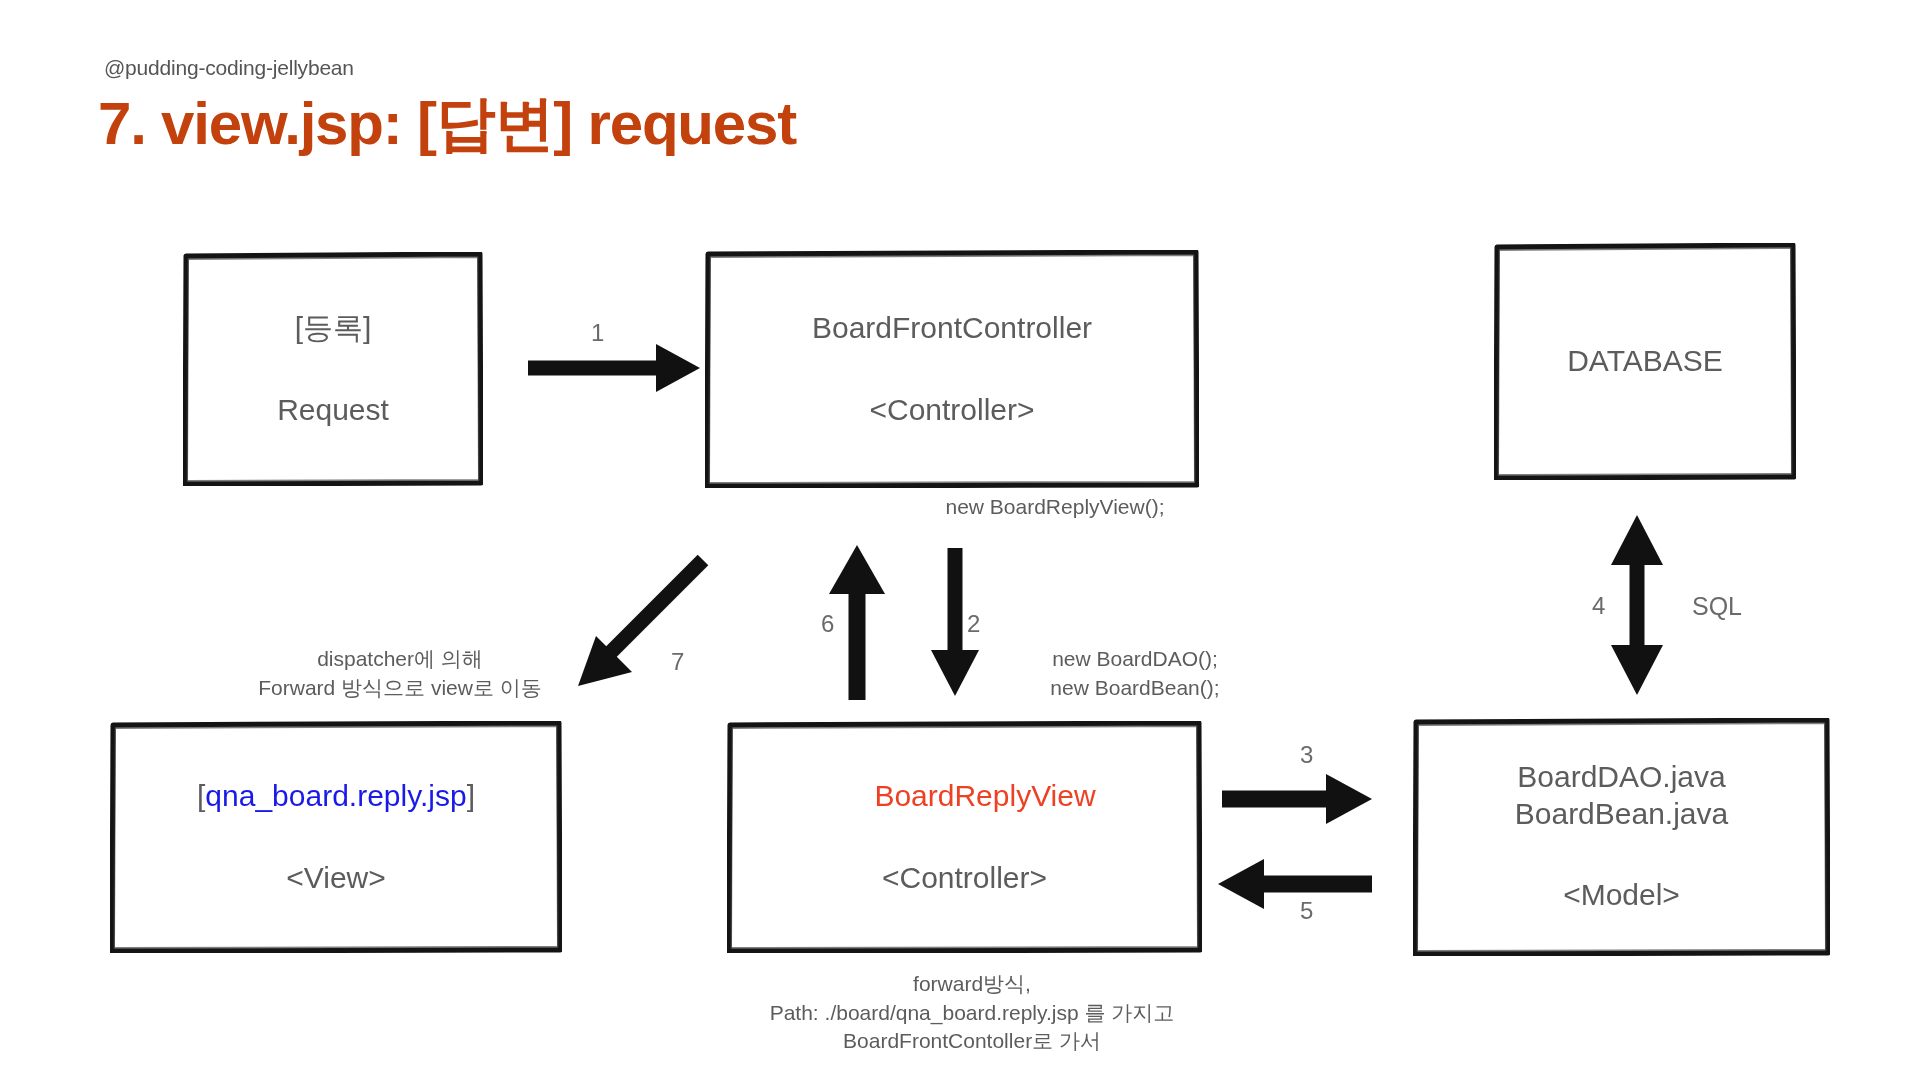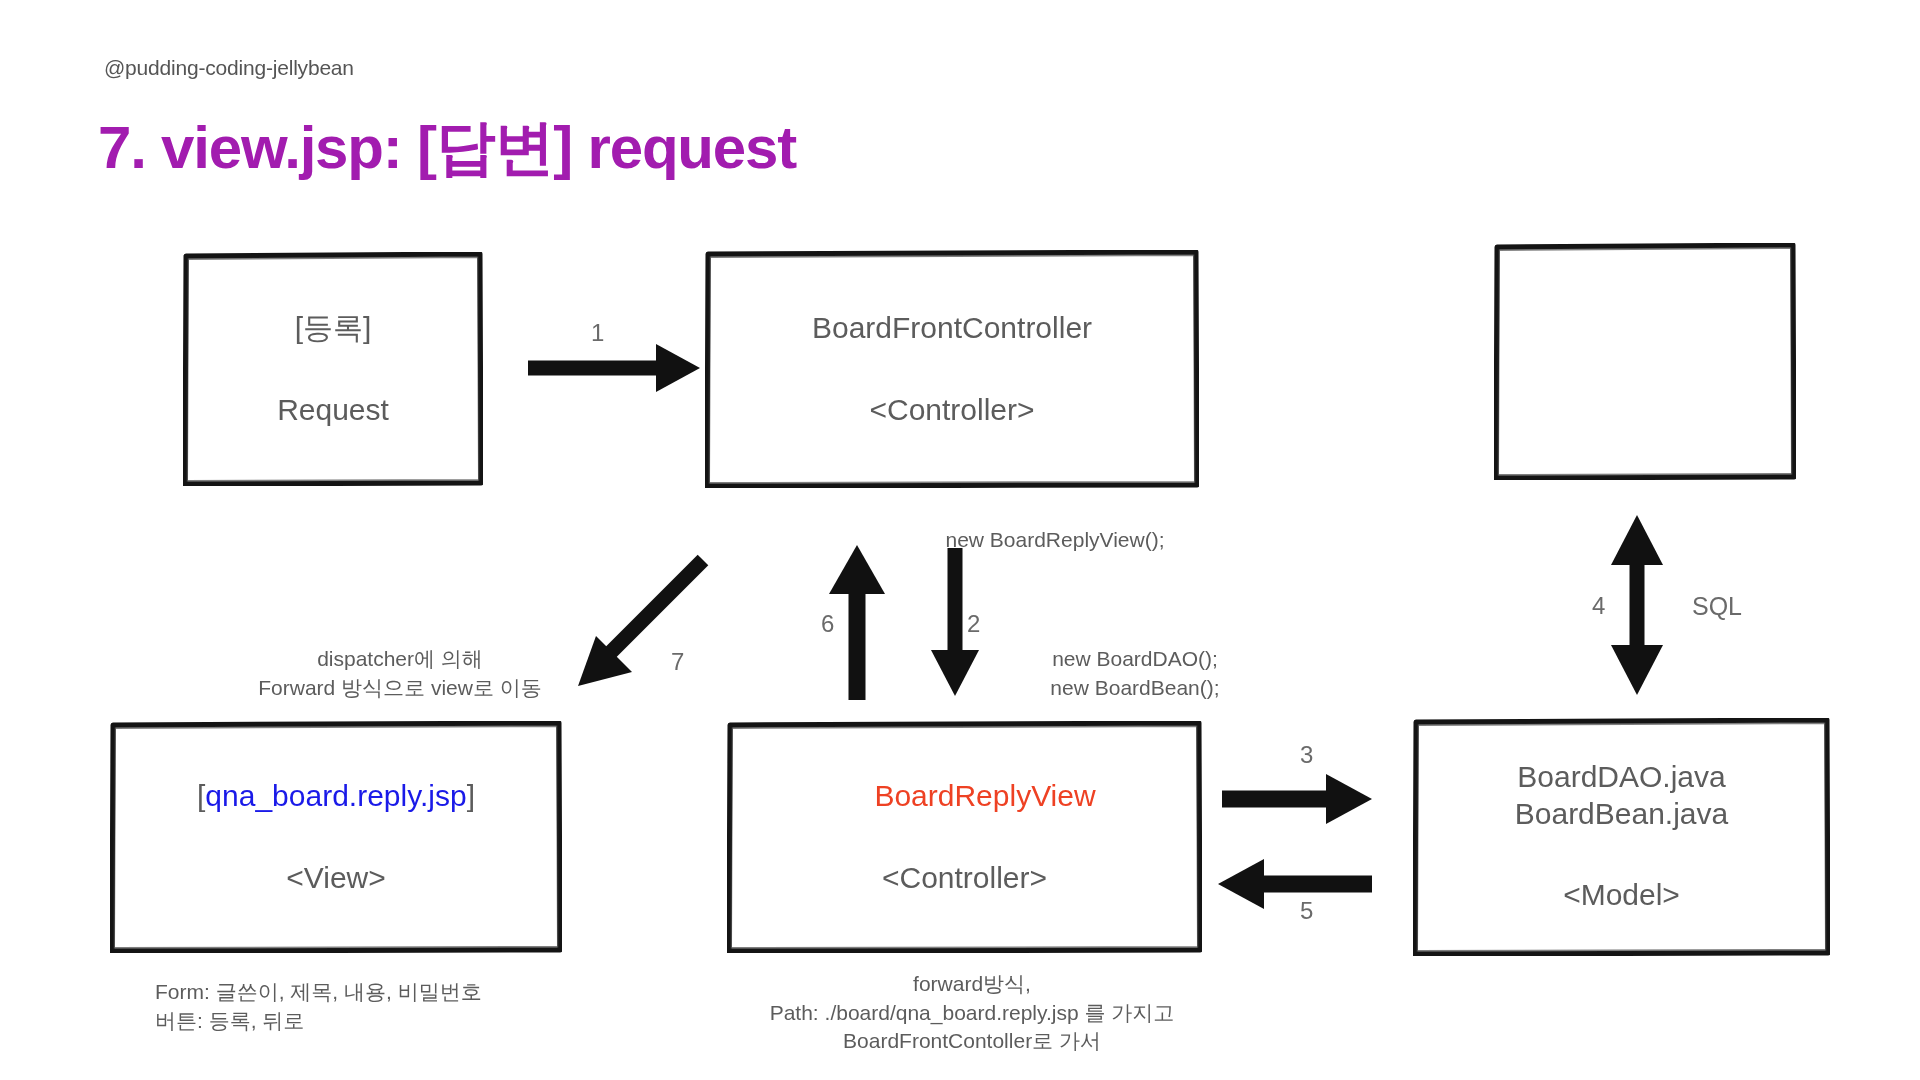--- a/index.html
+++ b/index.html
@@ -28,24 +28,24 @@
     left: 104px;
     top: 56px;
     font-size: 21px;
     color: #555555;
     letter-spacing: -0.2px;
     white-space: nowrap;
   }
   .slide-title {
     position: absolute;
     left: 98px;
-    top: 108px;
+    top: 84px;
     font-size: 60px;
     font-weight: bold;
-    color: #a21caf;
+    color: #c2410c;
     letter-spacing: -1.2px;
     white-space: nowrap;
   }
 
   
   .box {
     position: absolute;
     background: #ffffff;
     box-sizing: border-box;
     display: flex;
@@ -177,20 +177,23 @@
       <div class="box-line">BoardFrontController</div>
       <div class="box-line gap-above">&lt;Controller&gt;</div>
     </div>
   </div>
 
   <div class="box" style="left:1494px; top:243px; width:302px; height:237px;">
     <svg class="sketch-border" viewBox="0 0 302 237" preserveAspectRatio="none">
       <path d="M3,4 L299,2 L300,234 L2,235 Z" fill="none" stroke="#141414" stroke-width="5" stroke-linejoin="round"></path>
       <path d="M5,7 L297,5 L298,231 L4,232 Z" fill="none" stroke="#2a2a2a" stroke-width="2" stroke-linejoin="round" opacity="0.6"></path>
     </svg>
+    <div class="box-lines">
+      <div class="box-line">DATABASE</div>
+    </div>
   </div>
 
   <div class="box" style="left:110px; top:721px; width:452px; height:232px;align-items:flex-end;">
     <svg class="sketch-border" viewBox="0 0 452 232" preserveAspectRatio="none">
       <path d="M3,4 L449,2 L450,229 L2,230 Z" fill="none" stroke="#141414" stroke-width="5" stroke-linejoin="round"></path>
       <path d="M5,7 L447,5 L448,226 L4,227 Z" fill="none" stroke="#2a2a2a" stroke-width="2" stroke-linejoin="round" opacity="0.6"></path>
     </svg>
     <div class="box-lines">
       <div class="box-line blue"><span>[</span><span class="blue-inner">qna_board.reply.jsp</span><span>]</span></div>
       <div class="box-line gap-above">&lt;View&gt;</div>
@@ -214,28 +217,26 @@
       <path d="M5,7 L412,5 L413,232 L4,233 Z" fill="none" stroke="#2a2a2a" stroke-width="2" stroke-linejoin="round" opacity="0.6"></path>
     </svg>
     <div class="box-lines">
       <div class="box-line tight">BoardDAO.java</div>
       <div class="box-line tight">BoardBean.java</div>
       <div class="box-line gap-above">&lt;Model&gt;</div>
     </div>
   </div>
 
 
-  <div class="caption center" style="left:870px; top:526px; width:370px;">new BoardReplyView();</div>
+  <div class="caption center" style="left:870px; top:493px; width:370px;">new BoardReplyView();</div>
 
   <div class="caption center" style="left:190px; top:645px; width:420px;">dispatcher에 의해
 Forward 방식으로 view로 이동</div>
 
   <div class="caption center" style="left:1010px; top:645px; width:250px;">new BoardDAO();
 new BoardBean();</div>
 
-  <div class="caption left" style="left:155px; top:978px; width:430px;">Form: 글쓴이, 제목, 내용, 비밀번호
-버튼: 등록, 뒤로</div>
 
   <div class="caption center" style="left:702px; top:970px; width:540px;">forward방식,
 Path: ./board/qna_board.reply.jsp 를 가지고
 BoardFrontContoller로 가서</div>
 
 </div>
 
 </body></html>

